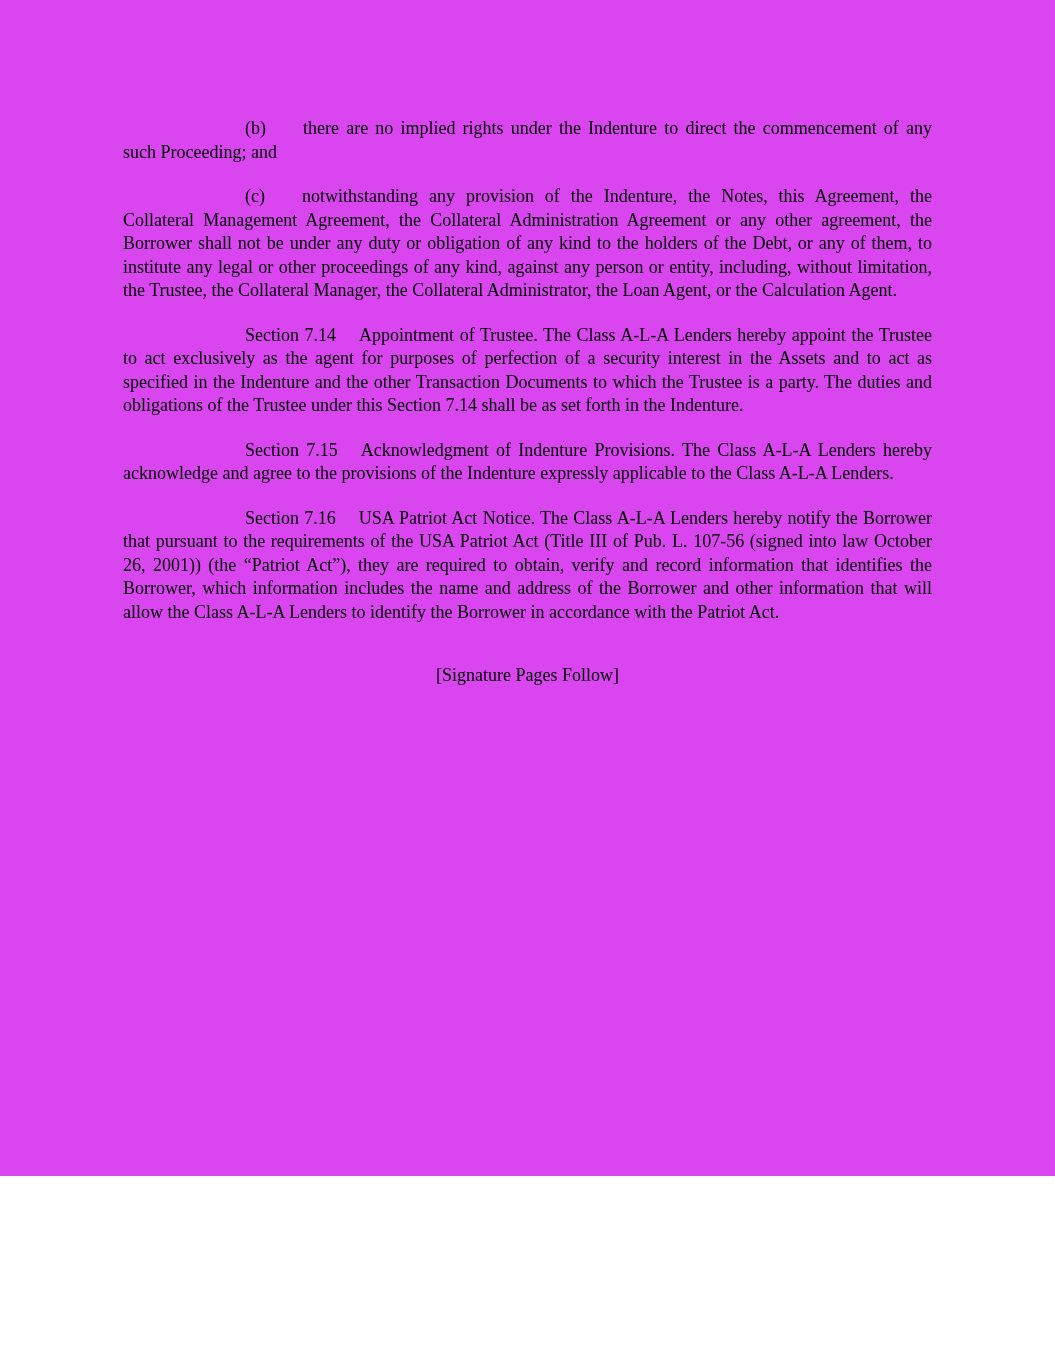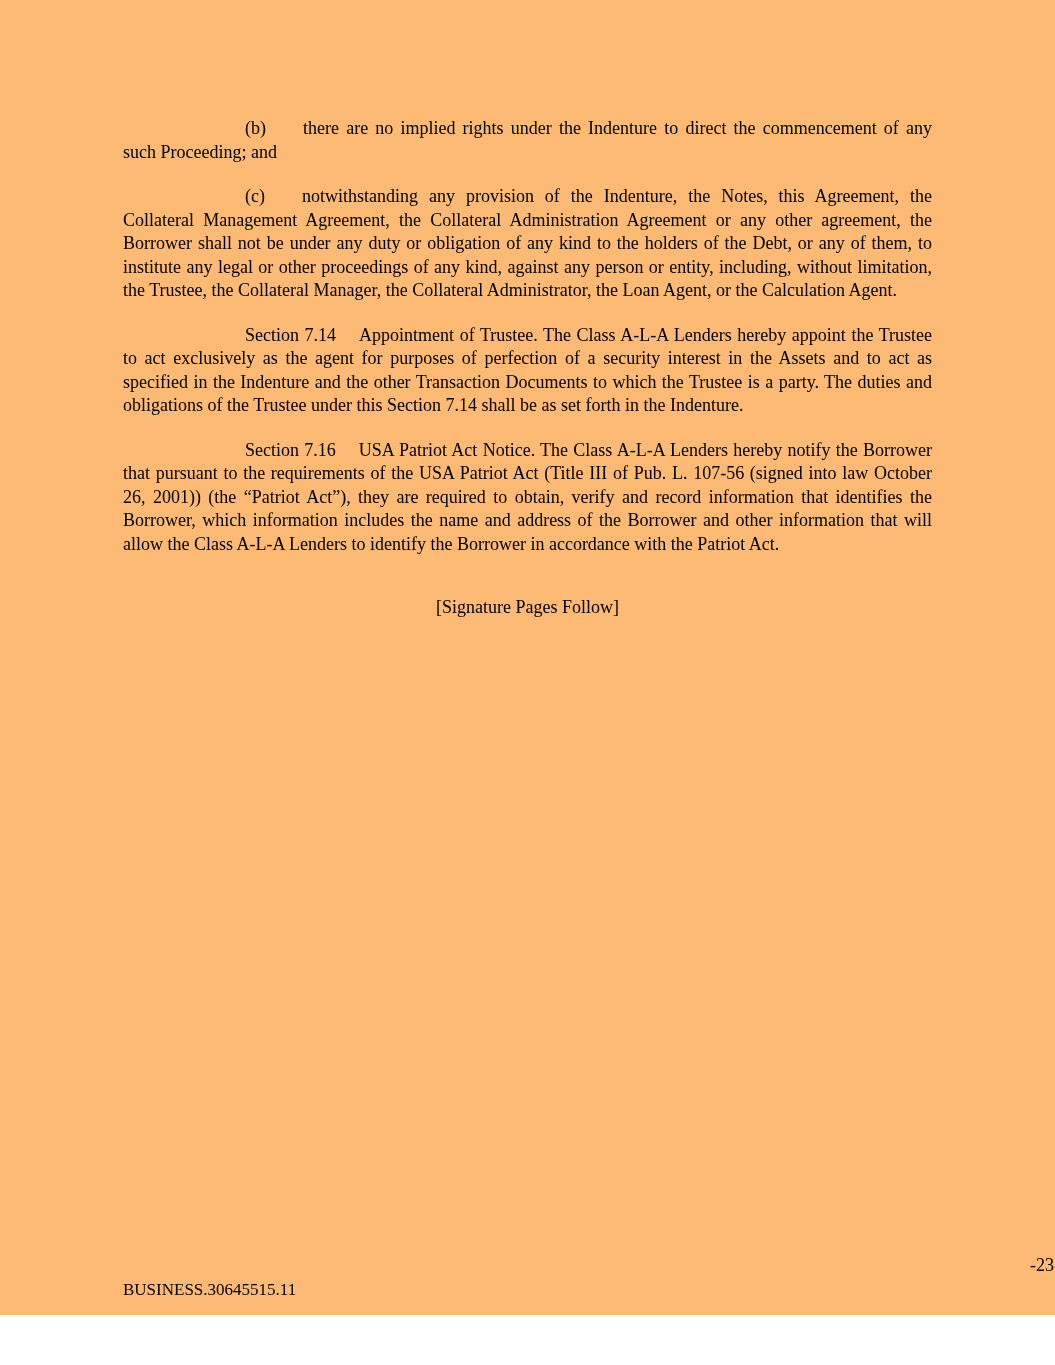--- a/index.html
+++ b/index.html
@@ -3,22 +3,22 @@
 <meta charset="utf-8">
 <style>
   html, body {
     margin: 0;
     padding: 0;
     background: #ffffff;
   }
   .page {
     position: relative;
     width: 1055px;
-    height: 1315px;
-    background: #fdba74;
+    height: 1176px;
+    background: #d946ef;
     color: #000000;
     font-family: "Liberation Serif", serif;
     overflow: hidden;
   }
   .doc-body {
     position: absolute;
     top: 117px;
     left: 123px;
     width: 809px;
   }
@@ -62,18 +62,19 @@
   }
 </style>
 </head>
 <body>
 
 <div class="page">
   <div class="doc-body">
       <p class="para list"><span>(b)</span><span class="tab"></span><span>there are no implied rights under the Indenture to direct the commencement of any such Proceeding; and</span></p>
       <p class="para list"><span>(c)</span><span class="tab"></span><span>notwithstanding any provision of the Indenture, the Notes, this Agreement, the Collateral Management Agreement, the Collateral Administration Agreement or any other agreement, the Borrower shall not be under any duty or obligation of any kind to the holders of the Debt, or any of them, to institute any legal or other proceedings of any kind, against any person or entity, including, without limitation, the Trustee, the Collateral Manager, the Collateral Administrator, the Loan Agent, or the Calculation Agent.</span></p>
       <p class="para section"><span>Section 7.14</span><span class="tab"></span><span class="u">Appointment of Trustee</span><span>. The Class A-L-A Lenders hereby appoint the Trustee to act exclusively as the agent for purposes of perfection of a security interest in the Assets and to act as specified in the Indenture and the other Transaction Documents to which the Trustee is a party. The duties and obligations of the Trustee under this </span><span class="u">Section 7.14</span><span> shall be as set forth in the Indenture.</span></p>
+      <p class="para section"><span>Section 7.15</span><span class="tab"></span><span class="u">Acknowledgment of Indenture Provisions</span><span>. The Class A-L-A Lenders hereby acknowledge and agree to the provisions of the Indenture expressly applicable to the Class A-L-A Lenders.</span></p>
       <p class="para section"><span>Section 7.16</span><span class="tab"></span><span class="u">USA Patriot Act Notice</span><span>. The Class A-L-A Lenders hereby notify the Borrower that pursuant to the requirements of the USA Patriot Act (Title III of Pub. L. 107-56 (signed into law October 26, 2001)) (the “</span><span class="u">Patriot Act</span><span>”), they are required to obtain, verify and record information that identifies the Borrower, which information includes the name and address of the Borrower and other information that will allow the Class A-L-A Lenders to identify the Borrower in accordance with the Patriot Act.</span></p>
       <p class="para center"><span>[Signature Pages Follow]</span></p>
     </div>
   <div class="page-number">-23-</div>
   <div class="doc-id">BUSINESS.30645515.11</div>
 </div>
 
 </body></html>

